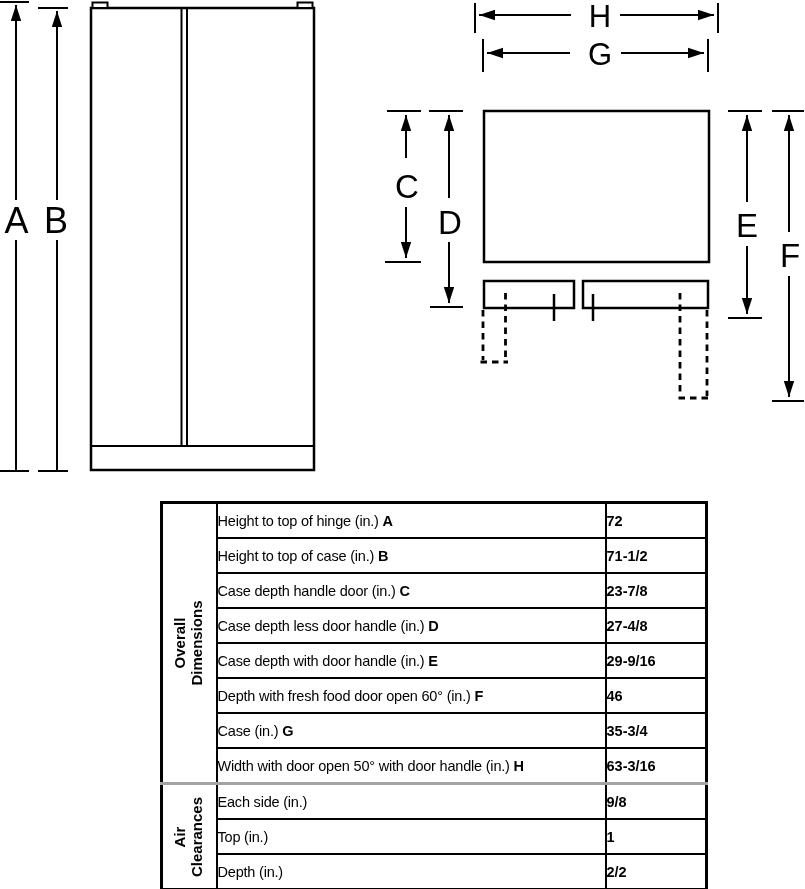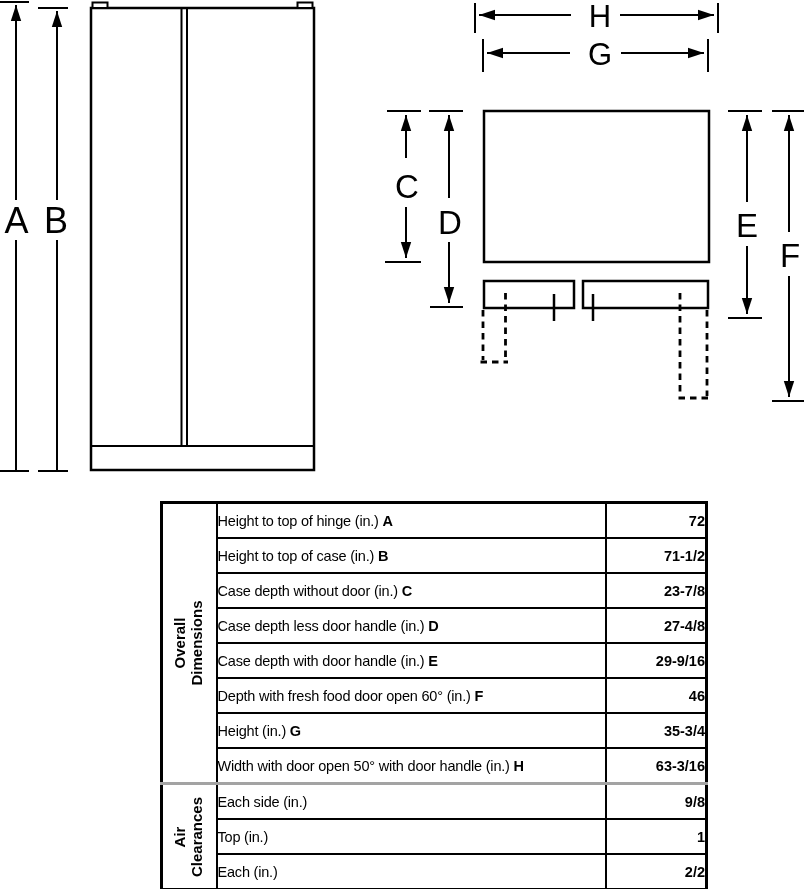--- a/index.html
+++ b/index.html
@@ -18,21 +18,21 @@
     border-collapse:collapse; table-layout:fixed;
     border:3px solid #000;
   }
   table.dims td { border:2px solid #000; height:33px; padding:0; background:#fff; }
   table.dims tr.sect-start td { border-top:3px solid #a3a3a3; }
   col.c1 { width:55px; }
   col.c2 { width:389px; }
   col.c3 { width:101px; }
   td.lbl { font-size:14.5px; letter-spacing:-0.2px; padding:0 6px 0 8px; white-space:nowrap; }
   td.lbl b { font-weight:bold; }
-  td.val { font-size:14.5px; font-weight:bold; text-align:right; }
+  td.val { font-size:14.5px; font-weight:bold; text-align:left; }
   td.hd { position:relative; }
   td.hd .rot {
     position:absolute; left:50%; top:50%;
     transform:translate(-50%,-50%) rotate(-90deg);
     font-weight:bold; font-size:15px; line-height:1.12;
     text-align:center; white-space:nowrap;
   }
   td.hd .rot span { display:block; }
 </style>
 </head>
@@ -167,21 +167,21 @@
       </tr>
       <tr>
         <td class="lbl">
           <span>Height to top of case (in.)</span>
           <b>B</b>
         </td>
         <td class="val">71-1/2</td>
       </tr>
       <tr>
         <td class="lbl">
-          <span>Case depth without door (in.)</span>
+          <span>Case depth handle door (in.)</span>
           <b>C</b>
         </td>
         <td class="val">23-7/8</td>
       </tr>
       <tr>
         <td class="lbl">
           <span>Case depth less door handle (in.)</span>
           <b>D</b>
         </td>
         <td class="val">27-4/8</td>
@@ -195,21 +195,21 @@
       </tr>
       <tr>
         <td class="lbl">
           <span>Depth with fresh food door open 60° (in.)</span>
           <b>F</b>
         </td>
         <td class="val">46</td>
       </tr>
       <tr>
         <td class="lbl">
-          <span>Height (in.)</span>
+          <span>Case (in.)</span>
           <b>G</b>
         </td>
         <td class="val">35-3/4</td>
       </tr>
       <tr>
         <td class="lbl">
           <span>Width with door open 50° with door handle (in.)</span>
           <b>H</b>
         </td>
         <td class="val">63-3/16</td>
@@ -230,21 +230,21 @@
       </tr>
       <tr>
         <td class="lbl">
           <span>Top (in.)</span>
           <b></b>
         </td>
         <td class="val">1</td>
       </tr>
       <tr>
         <td class="lbl">
-          <span>Each (in.)</span>
+          <span>Depth (in.)</span>
           <b></b>
         </td>
         <td class="val">2/2</td>
       </tr>
     </tbody>
   </table>
 
 </div>
 
 </body></html>

